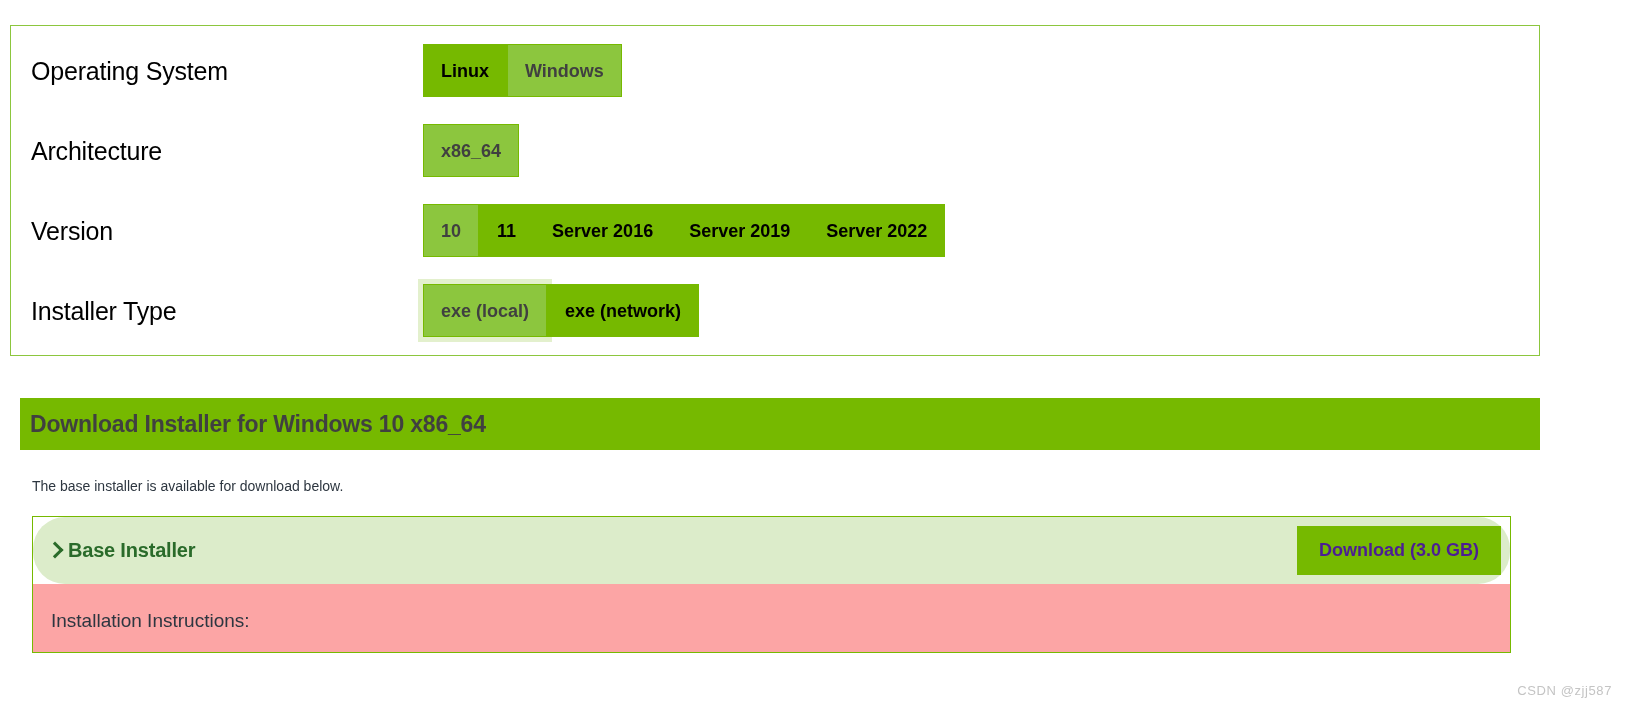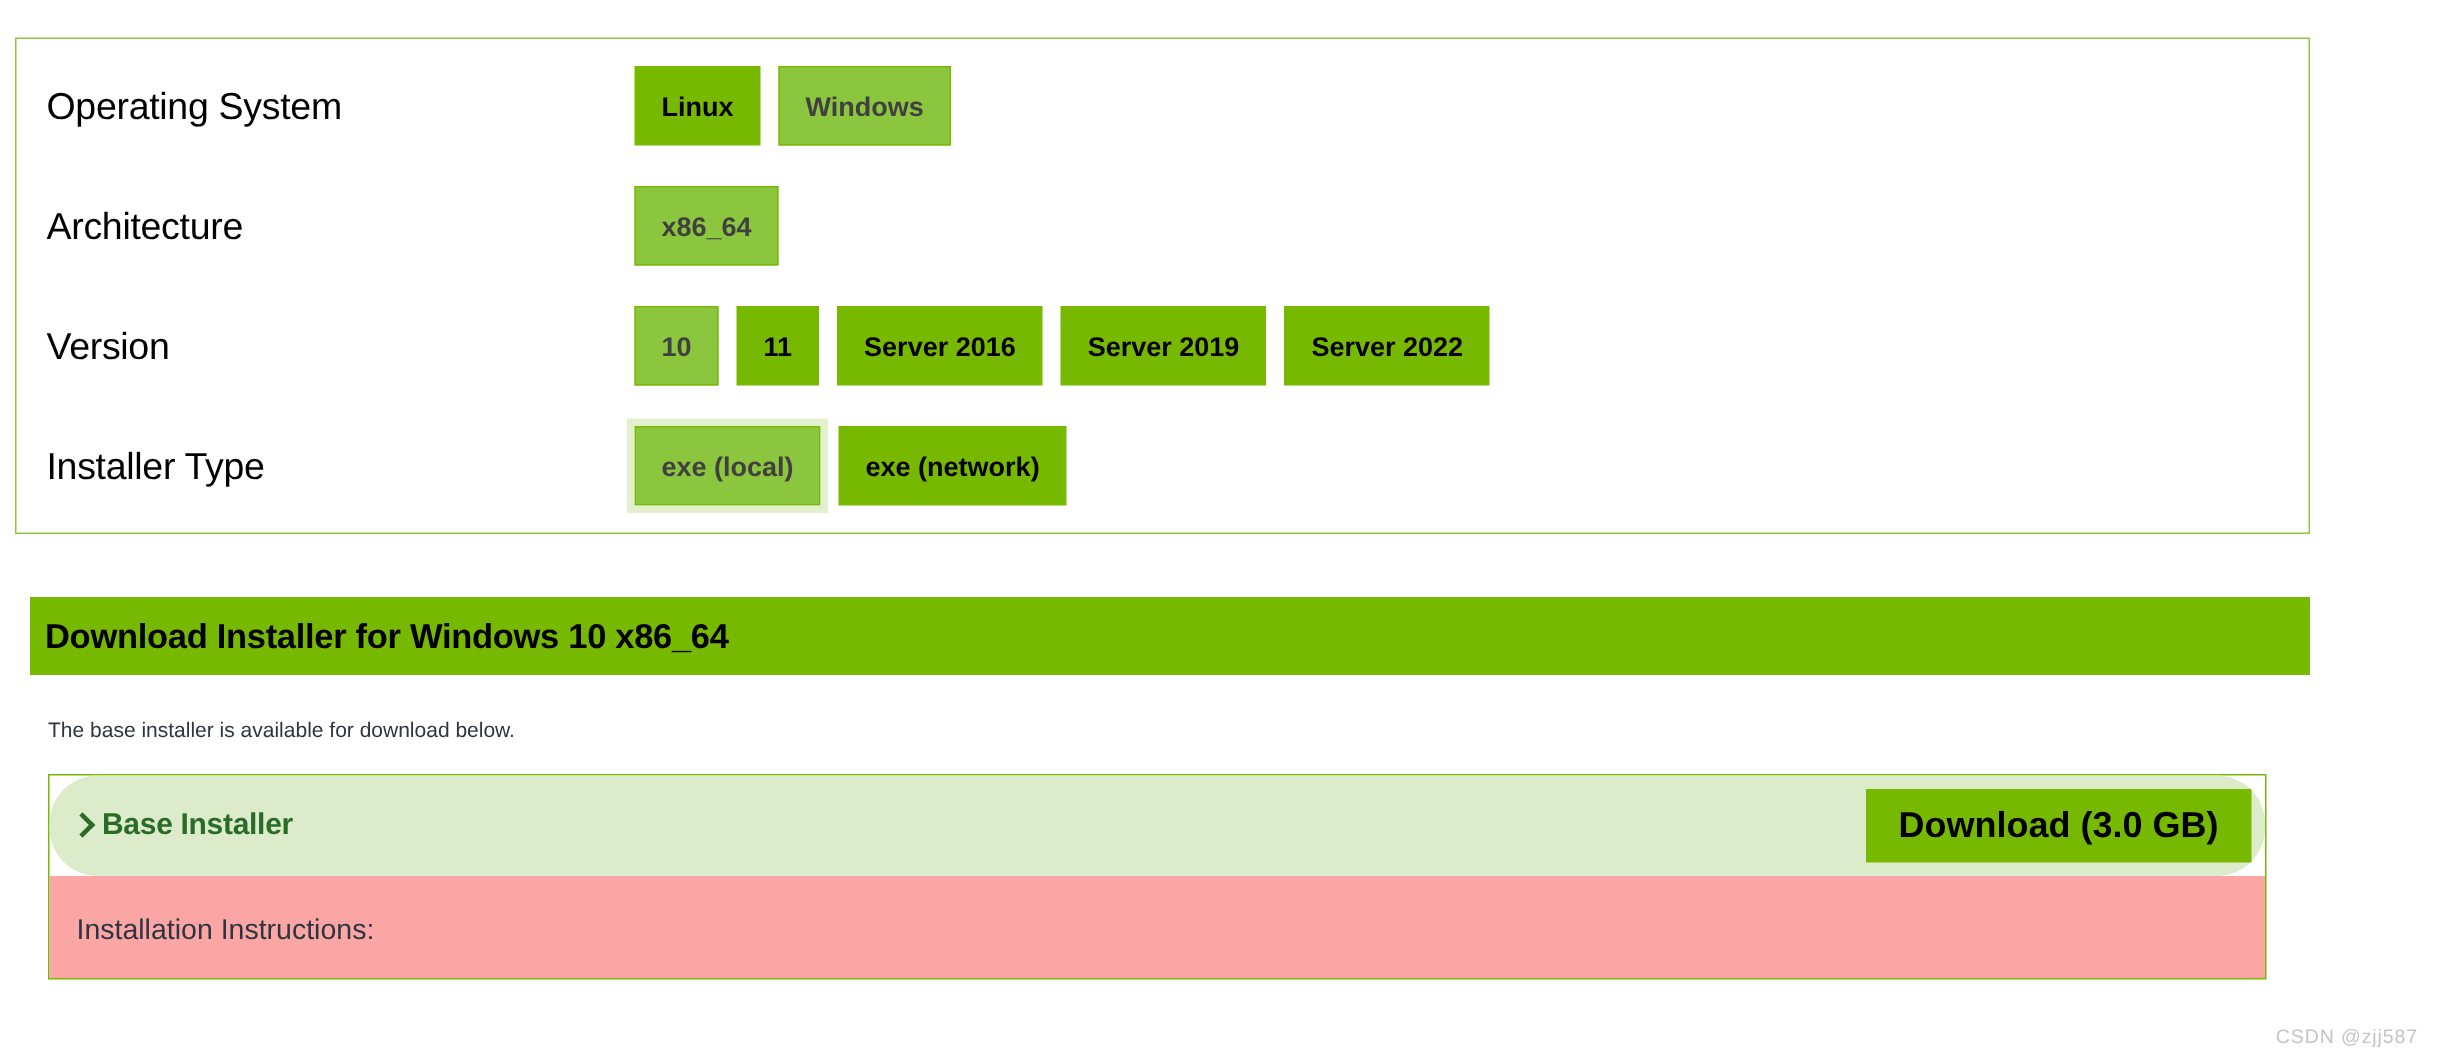--- a/index.html
+++ b/index.html
@@ -41,21 +41,20 @@
     font-weight: normal;
     color: #000000;
     line-height: 54px;
     letter-spacing: -0.2px;
     white-space: nowrap;
   }
 
   .sel-options {
     display: flex;
     align-items: flex-start;
-    gap: 12px;
   }
 
   .opt {
     height: 53px;
     padding: 0 17px;
     display: inline-flex;
     align-items: center;
     justify-content: center;
     font-size: 18px;
     font-weight: bold;
@@ -89,21 +88,21 @@
     background: #ffffff;
   }
   .dl-header {
     background: #76b900;
     height: 52px;
     display: flex;
     align-items: center;
     padding-left: 10px;
   }
   .dl-header-title {
-    color: #000000;
+    color: #404040;
     font-size: 23px;
     font-weight: bold;
     letter-spacing: -0.2px;
   }
   .dl-body {
     padding: 0 12px;
   }
   .dl-intro {
     font-size: 14px;
     color: #2d3640;
@@ -139,22 +138,22 @@
     margin-bottom: 1px;
   }
   .installer-title {
     font-size: 20px;
     font-weight: bold;
     color: #2a6b2a;
     letter-spacing: -0.2px;
   }
   .download-btn {
     background: #76b900;
-    color: #000000;
-    font-size: 24px;
+    color: #4c1d95;
+    font-size: 18px;
     font-weight: bold;
     height: 49px;
     padding: 0 22px;
     display: inline-flex;
     align-items: center;
     justify-content: center;
     border: none;
     cursor: pointer;
     margin-right: 9px;
     font-family: "Liberation Sans", sans-serif;

